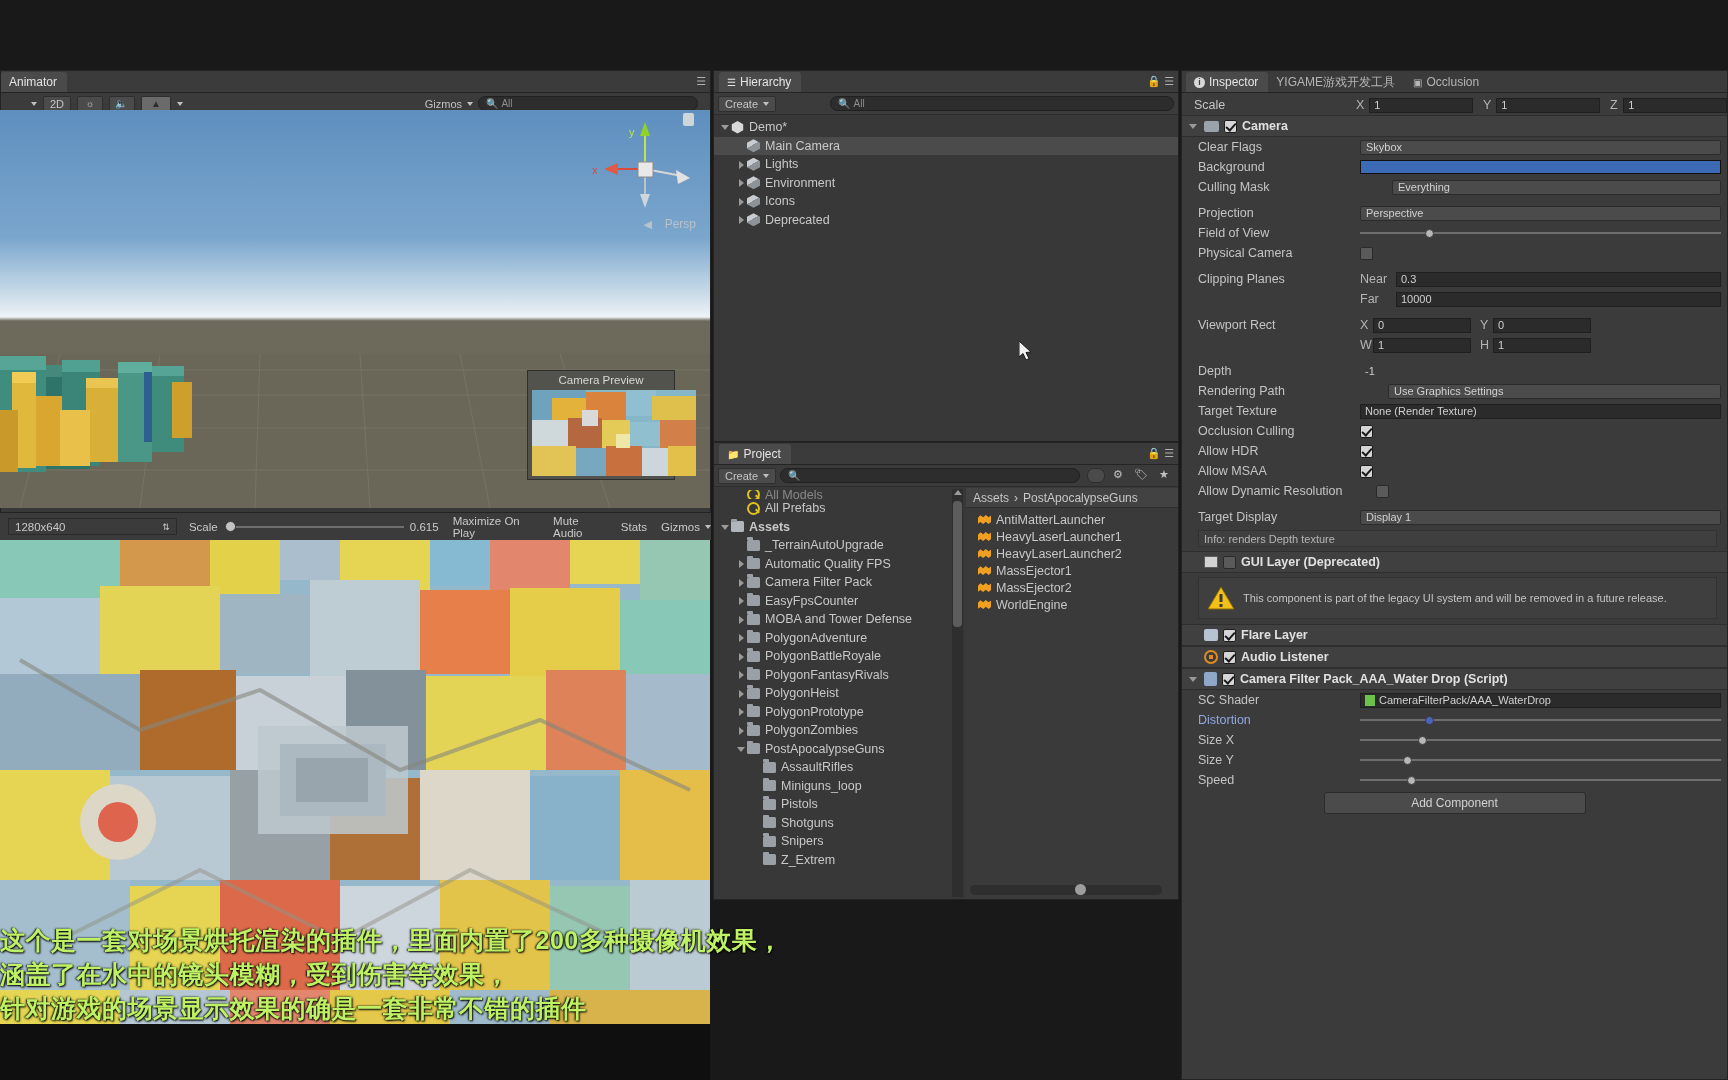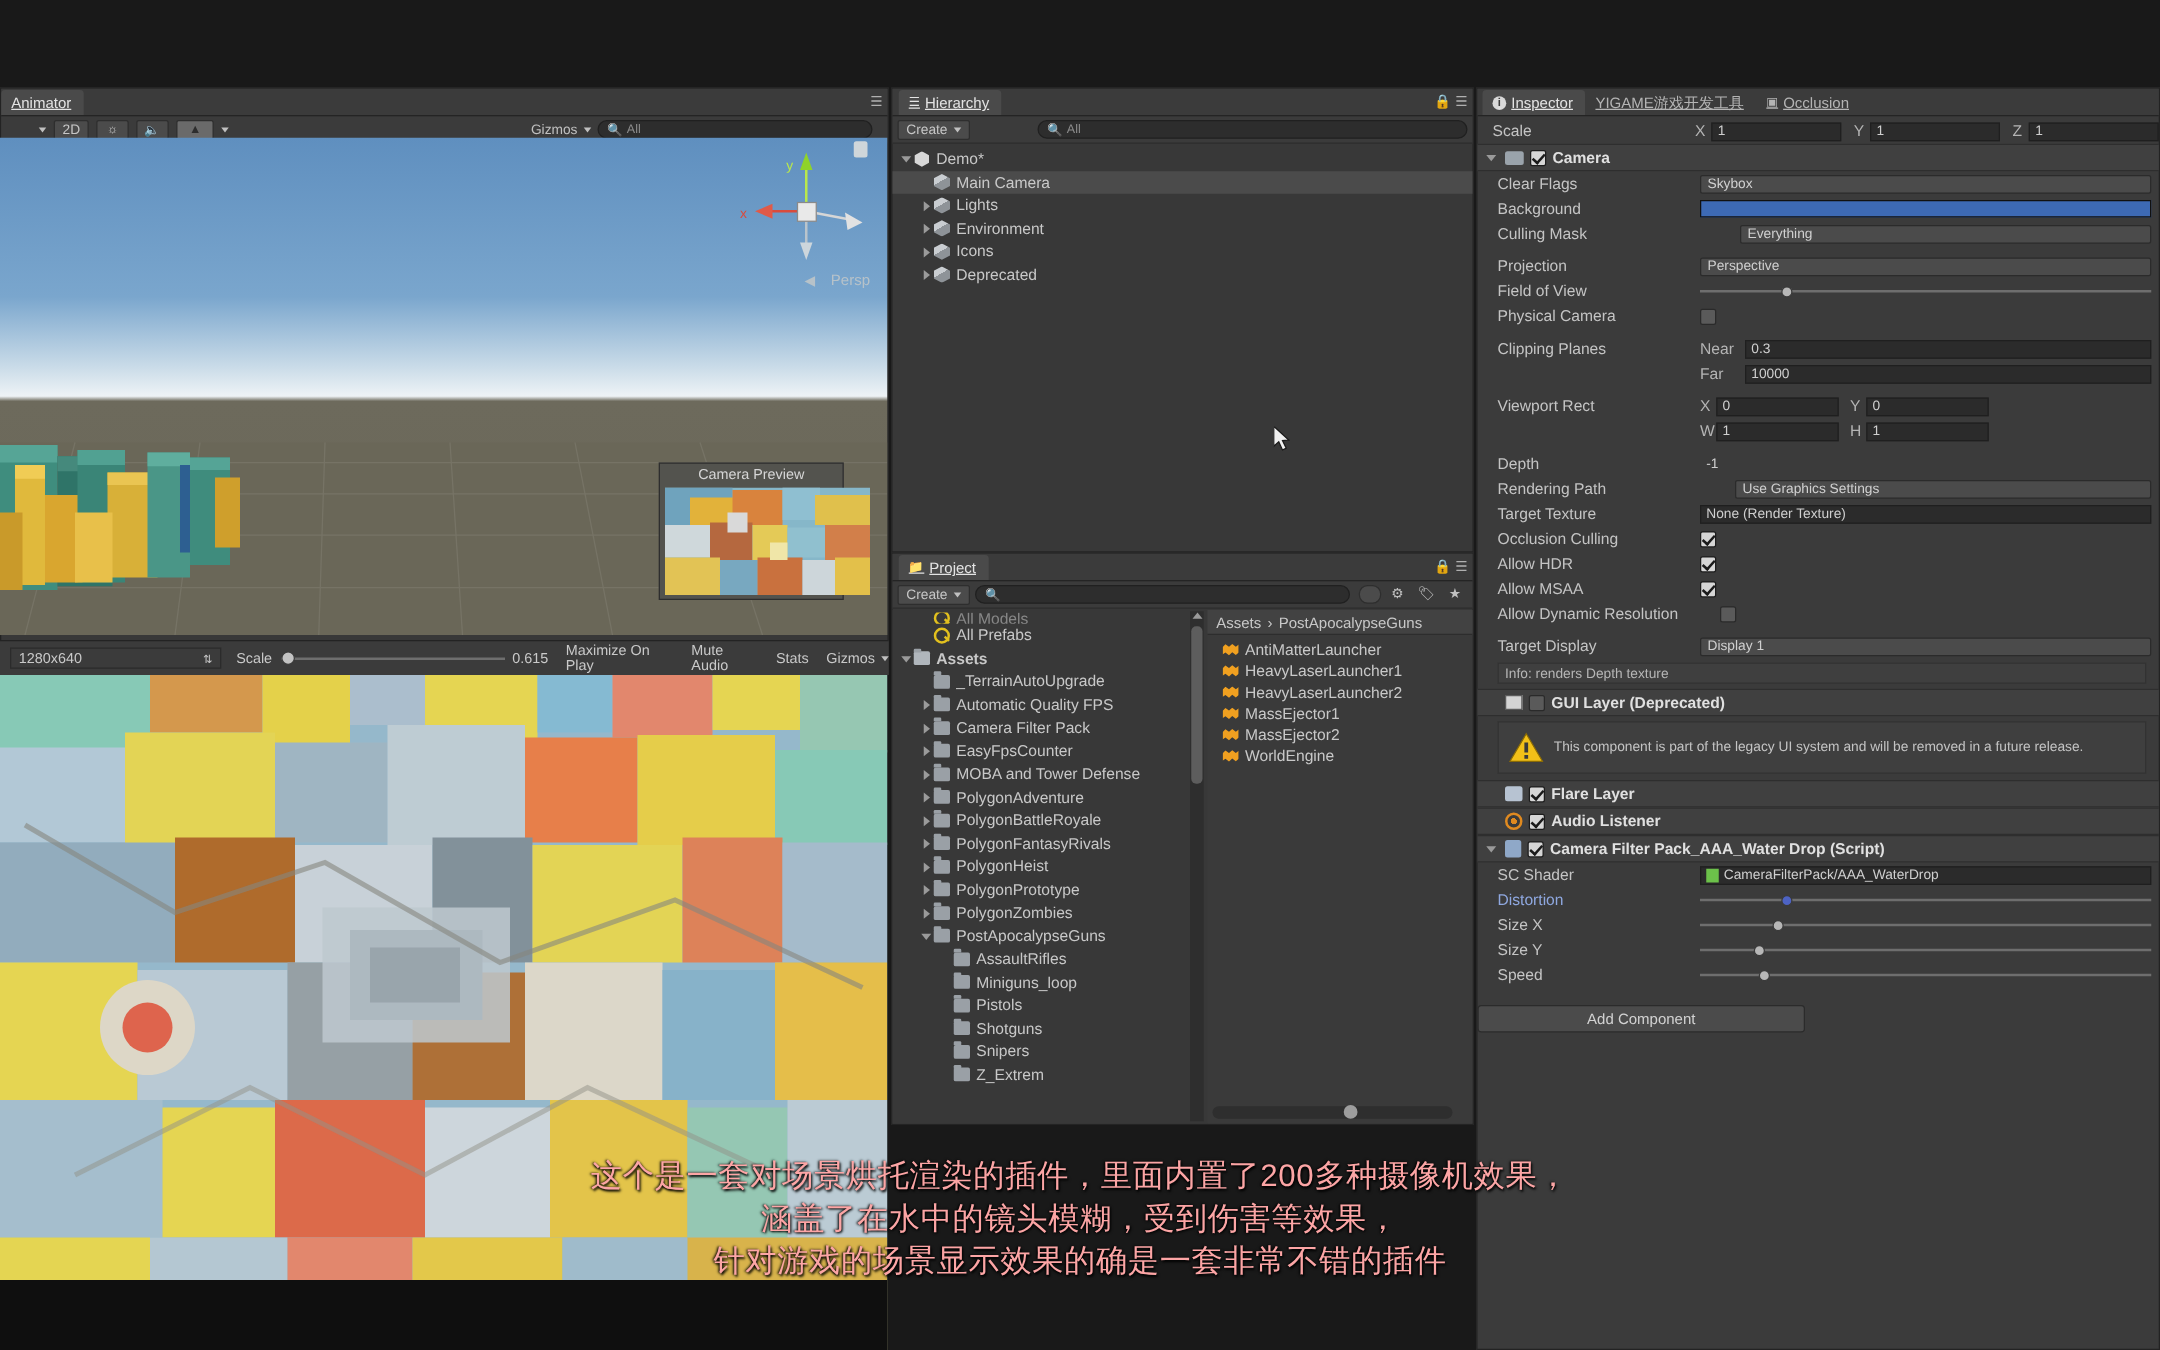--- a/index.html
+++ b/index.html
@@ -6,21 +6,21 @@
   html,body { width:1728px; height:1080px; overflow:hidden; background:#1a1a1a;
               font-family:"Liberation Sans", sans-serif; }
   #root { position:relative; width:1728px; height:1080px; background:#191919; }
 
   
   .panel { position:absolute; background:#383838; border:1px solid #232323; }
   .tabbar { height:22px; background:#3b3b3b; display:flex; align-items:flex-end;
             border-bottom:1px solid #242424; position:relative; }
   .tab { height:20px; padding:0 10px 0 8px; display:flex; align-items:center; gap:4px;
          font-size:12px; color:#b4b4b4; background:#323232;
-         border-top-left-radius:3px; border-top-right-radius:3px;text-decoration:underline; }
+         border-top-left-radius:3px; border-top-right-radius:3px; }
   .tab.active { background:#4a4a4a; color:#e4e4e4; }
   .tab.plain { background:transparent; }
   .toolrow { height:22px; background:#3b3b3b; display:flex; align-items:center;
              gap:4px; padding:0 4px; border-bottom:1px solid #2c2c2c; }
   .createbtn { height:16px; padding:0 6px; font-size:11px; color:#c6c6c6;
                background:#4b4b4b; border:1px solid #2e2e2e; border-radius:2px;
                display:flex; align-items:center; gap:5px; }
   .caret { width:0;height:0;border-left:3px solid transparent;border-right:3px solid transparent;
            border-top:4px solid #c0c0c0; }
   .searchbox { flex:1; height:15px; background:#2d2d2d; border:1px solid #202020;
@@ -78,22 +78,22 @@
   .comp-header{height:22px;display:flex;align-items:center;gap:5px;font-size:12.5px;
          font-weight:bold;color:#e0e0e0;background:#404040;border-top:1px solid #2e2e2e;
          border-bottom:1px solid #2e2e2e;padding-left:6px;}
 
   
   #sceneview{position:absolute;left:0;top:110px;width:710px;height:398px;overflow:hidden;}
   .sky{position:absolute;inset:0;background:linear-gradient(#5f8fbf 0%,#7aa6cd 32%,
         #c9dbe8 46%,#eef3f6 52%,#6d6a5c 53%,#6a6758 100%);}
 
   #gameview{position:absolute;left:0;top:540px;width:710px;height:540px;overflow:hidden;}
-  .subtitle{position:absolute;left:0;right:0;text-align:center;color:#fca5a5;
-            font-size:25px;font-weight:normal;text-shadow:1px 1px 2px #000,-1px 0 2px #000;
+  .subtitle{position:absolute;left:0;right:0;text-align:left;color:#bef264;
+            font-size:25px;font-weight:bold;text-shadow:1px 1px 2px #000,-1px 0 2px #000;
             white-space:nowrap;letter-spacing:.5px;}
 </style>
 </head>
 <body>
 
 <div id="root">
 
   <div class="panel" style="left:0;top:70px;width:711px;height:470px;background:#383838;">
     <div class="tabbar" style="background:#3b3b3b;">
       <div class="tab active">
@@ -765,21 +765,21 @@
         </span>
       </div>
       <div class="insp-row">
         <span class="insp-label">Speed</span>
         <span class="slider" style="flex:1;margin-right:6px;">
           <span class="bar"></span>
             <span class="knob" style="left:13%;"></span>
         </span>
       </div>
 
-      <div style="display:flex;margin-top:14px;">
+      <div style="display:flex;justify-content:center;margin-top:2px;">
         <div style="width:262px;height:22px;background:#4b4b4b;border:1px solid #2b2b2b;border-radius:3px;
                     display:flex;align-items:center;justify-content:center;font-size:12px;color:#d2d2d2;">
           <span>Add Component</span>
         </div>
       </div>
     </div>
   </div>
 
   <svg width="16" height="22" style="position:absolute;left:1019px;top:341px;">
     <polygon points="0,0 0,16 4,12.5 7,19 10,17.5 7,11.5 12,11" fill="#f0f0f0" stroke="#1a1a1a" stroke-width="1"></polygon>

